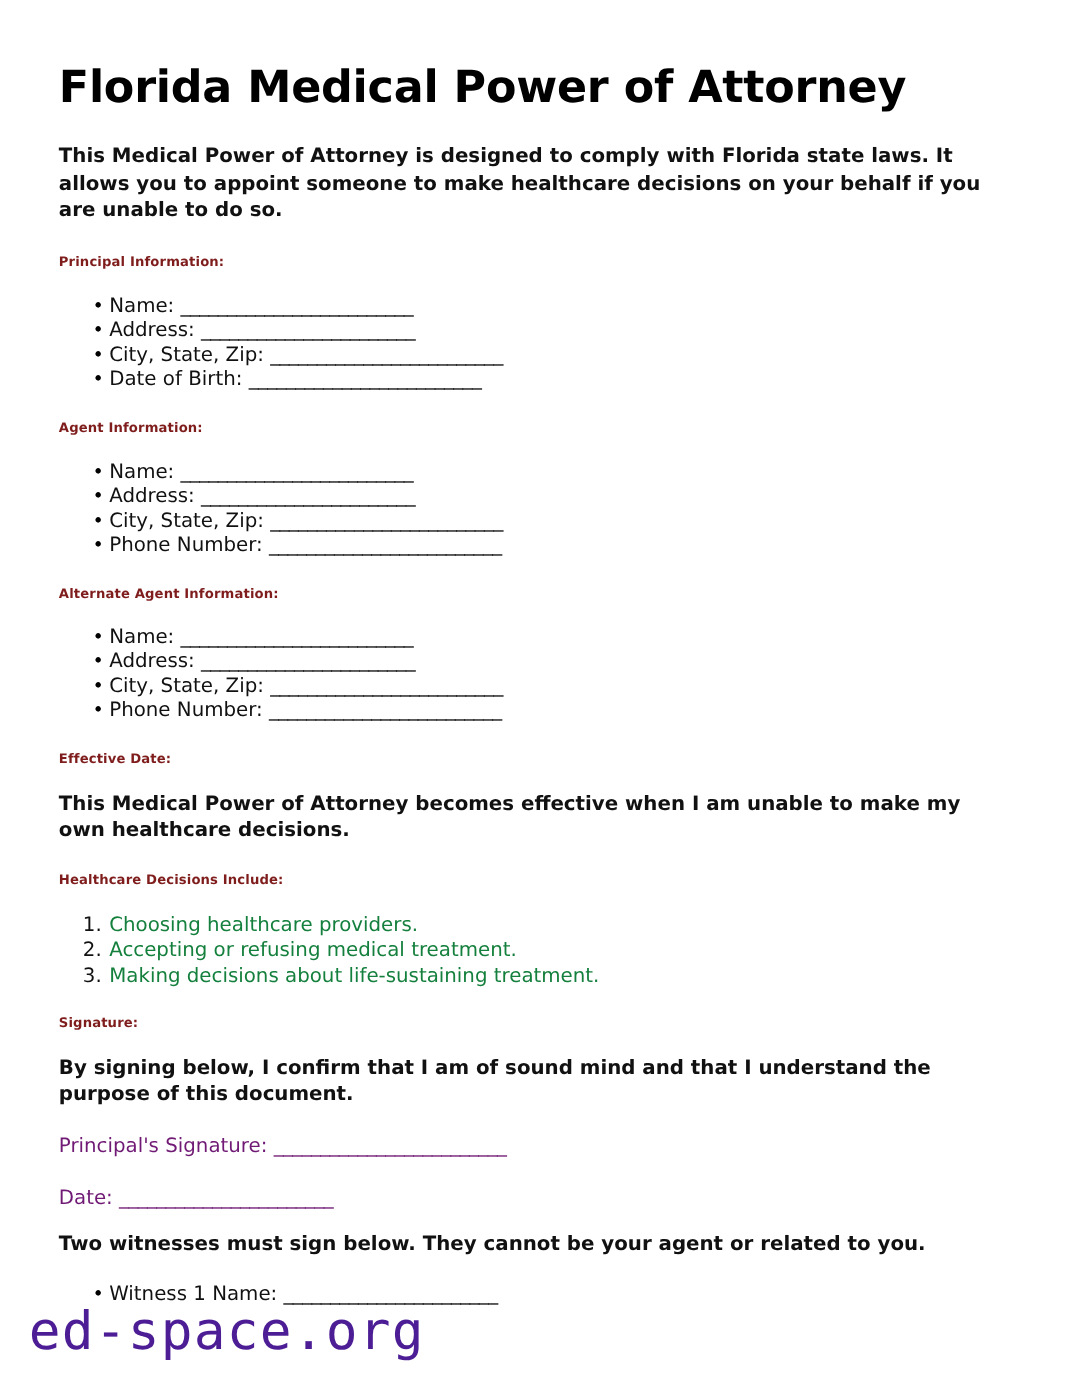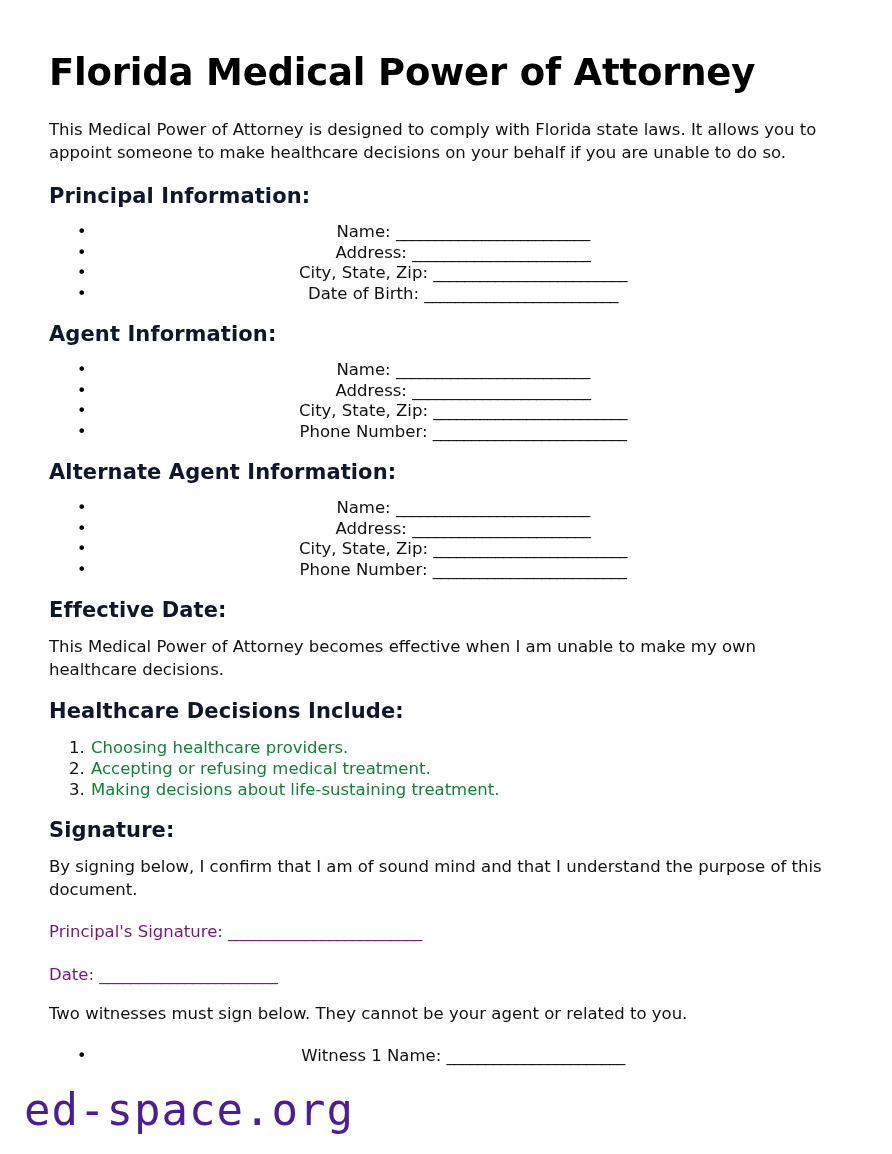--- a/index.html
+++ b/index.html
@@ -38,41 +38,40 @@
     letter-spacing: -0.2px;
     line-height: 1.12;
     margin: 0 0 26px 0;
     color: #000;
   }
   .para {
     font-size: 16.5px;
     line-height: 22.5px;
     margin: 0 0 22px 0;
     color: #111;
-    font-weight: normal;
+    font-weight: bold;
   }
   .para.tight {
     margin-bottom: 20px;
   }
   .section-heading {
-    font-size: 21px;
+    font-size: 11px;
     font-weight: bold;
     line-height: 20px;
     margin: 0 0 16px 0;
-    color: #0f172a;
+    color: #7f1d1d;
     letter-spacing: 0.1px;
   }
   .section-heading.gap {
     margin-top: 22px;
   }
   ul.field-list {
     list-style: none;
     margin: 0 0 20px 0;
     padding: 0;
-    text-align: center;
   }
   ul.field-list li {
     position: relative;
     padding-left: 42px;
     font-size: 16.5px;
     line-height: 20.5px;
     color: #111;
     white-space: nowrap;
   }
   ul.field-list li::before {

